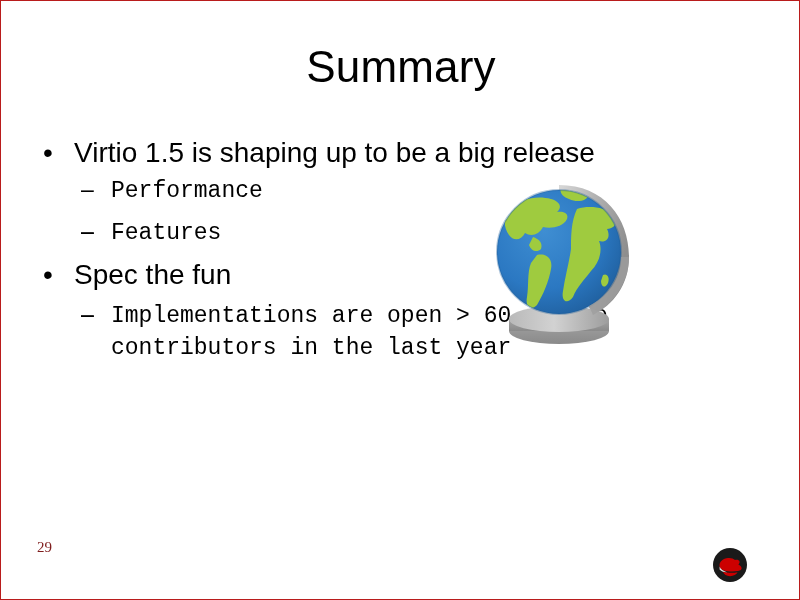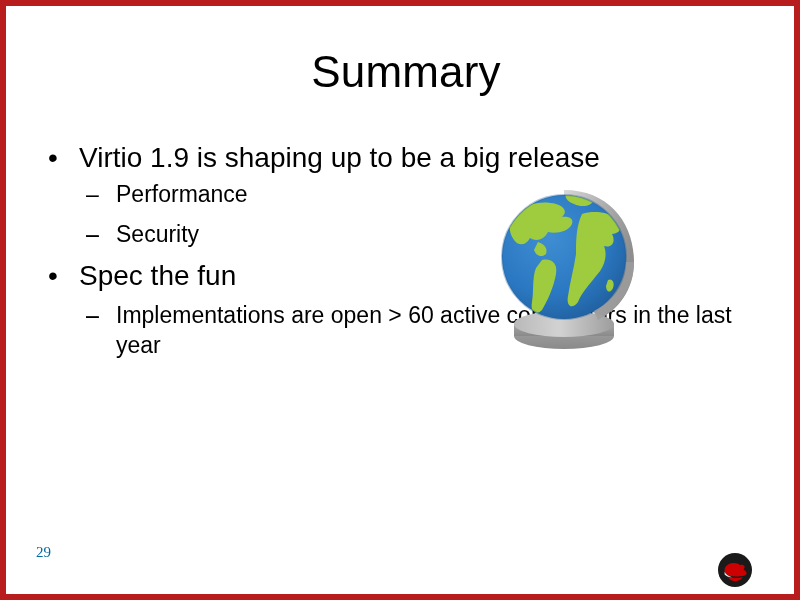--- a/index.html
+++ b/index.html
@@ -14,21 +14,21 @@
     overflow: hidden;
     font-family: "Liberation Sans", sans-serif;
   }
 
   #slide {
     position: relative;
     width: 800px;
     height: 600px;
     background: #ffffff;
     box-sizing: border-box;
-    border: 6px solid #b91c1c;
+    border: 1px solid #b91c1c;
     overflow: hidden;
   }
 
   
   #slide-title {
     position: absolute;
     left: 0;
     top: 42px;
     width: 800px;
     text-align: center;
@@ -80,39 +80,39 @@
     margin-bottom: 9px;
   }
   .lvl2 .marker {
     position: absolute;
     left: 46px;
     top: 0;
     font-size: 23px;
     line-height: 1.33;
     color: #000000;
   }
-  .lvl2 .txt { display: inline; }
+  .lvl2 .txt { display: inline; font-family: Liberation Mono, monospace; }
 
   
   #globe-image {
     position: absolute;
     left: 492px;
     top: 178px;
     width: 148px;
     height: 172px;
   }
 
   
   #page-number {
     position: absolute;
-    left: 30px;
+    left: 36px;
     top: 538px;
     font-family: "Liberation Serif", serif;
     font-size: 15px;
-    color: #0369a1;
+    color: #7f1d1d;
   }
 
   
   #brand-logo {
     position: absolute;
     left: 706px;
     top: 543px;
     width: 46px;
     height: 42px;
   }
@@ -121,34 +121,34 @@
 <body>
 
 <div id="slide">
 
   <div id="slide-title">Summary</div>
 
   <div id="body-list">
 
     <div class="lvl1">
       <span class="marker">•</span>
-      <span class="txt">Virtio 1.9 is shaping up to be a big release</span>
+      <span class="txt">Virtio 1.5 is shaping up to be a big release</span>
     </div>
 
     <div class="sublist">
       <div class="lvl2">
         <span class="marker">–</span>
         <span class="txt">Performance</span>
       </div>
       <div class="lvl2">
         <span class="marker">–</span>
       </div>
       <div class="lvl2">
         <span class="marker">–</span>
-        <span class="txt">Security</span>
+        <span class="txt">Features</span>
       </div>
     </div>
 
     <div class="lvl1">
       <span class="marker">•</span>
       <span class="txt">Spec the fun</span>
     </div>
 
     <div class="sublist">
       <div class="lvl2">

